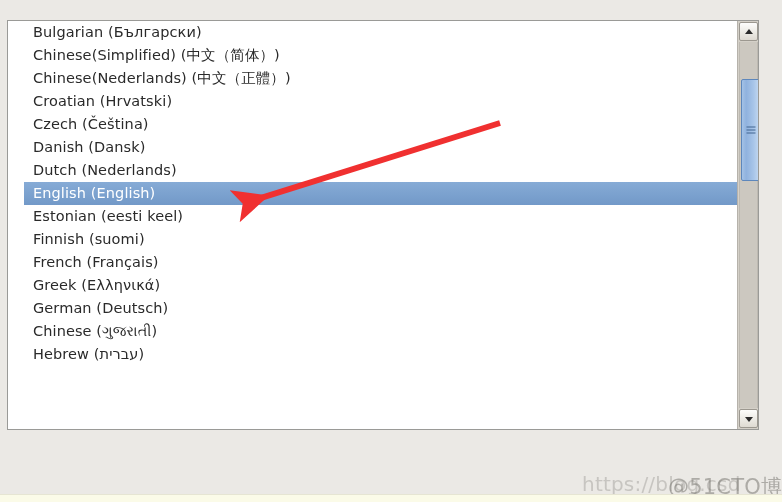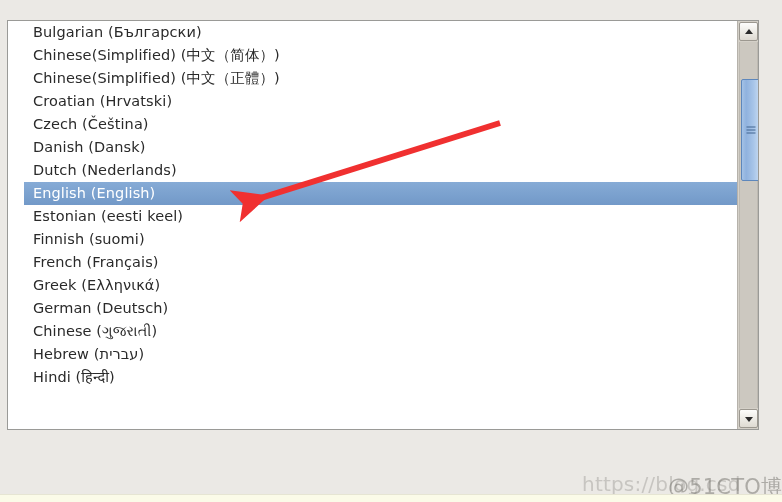--- a/index.html
+++ b/index.html
@@ -194,34 +194,33 @@
 <body>
 
 <div id="installer-window">
 
   <div id="list-panel">
 
     <div id="list-scrollarea">
       <div id="lang-rows">
           <div class="lang-row">Bulgarian (Български)</div>
           <div class="lang-row">Chinese(Simplified) (中文（简体）)</div>
-          <div class="lang-row">Chinese(Simplified) (中文（正體）)</div>
+          <div class="lang-row">Chinese(Nederlands) (中文（正體）)</div>
           <div class="lang-row">Croatian (Hrvatski)</div>
           <div class="lang-row">Czech (Čeština)</div>
           <div class="lang-row">Danish (Dansk)</div>
           <div class="lang-row">Dutch (Nederlands)</div>
           <div class="lang-row selected">English (English)</div>
           <div class="lang-row">Estonian (eesti keel)</div>
           <div class="lang-row">Finnish (suomi)</div>
           <div class="lang-row">French (Français)</div>
           <div class="lang-row">Greek (Ελληνικά)</div>
           <div class="lang-row">German (Deutsch)</div>
           <div class="lang-row">Chinese (ગુજરાતી)</div>
           <div class="lang-row">Hebrew (עברית)</div>
-          <div class="lang-row">Hindi (हिन्दी)</div>
         </div>
     </div>
 
     <div id="list-scrollbar">
       <div class="sb-btn" id="sb-up">
         <span class="caret"></span>
       </div>
       <div id="sb-track">
         <div id="sb-thumb">
           <span class="grip">

